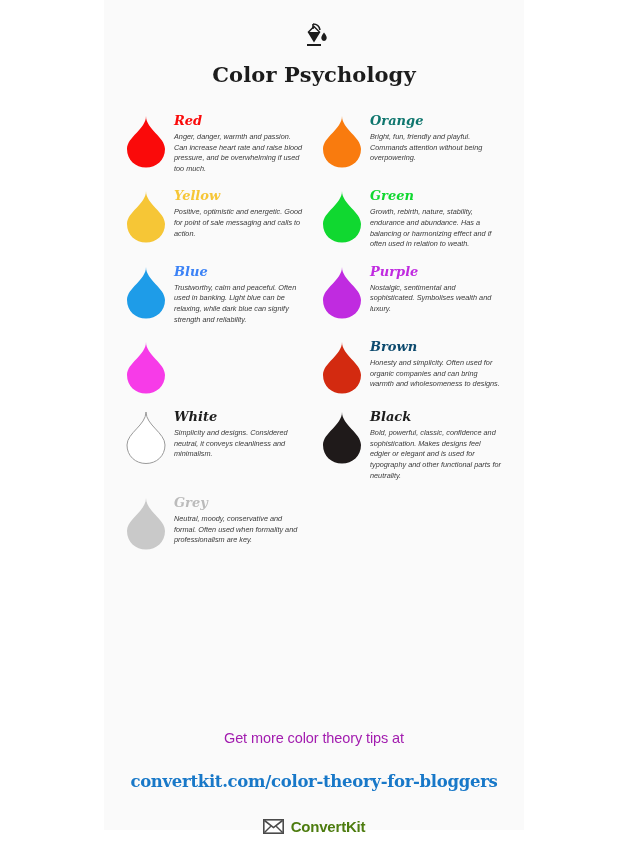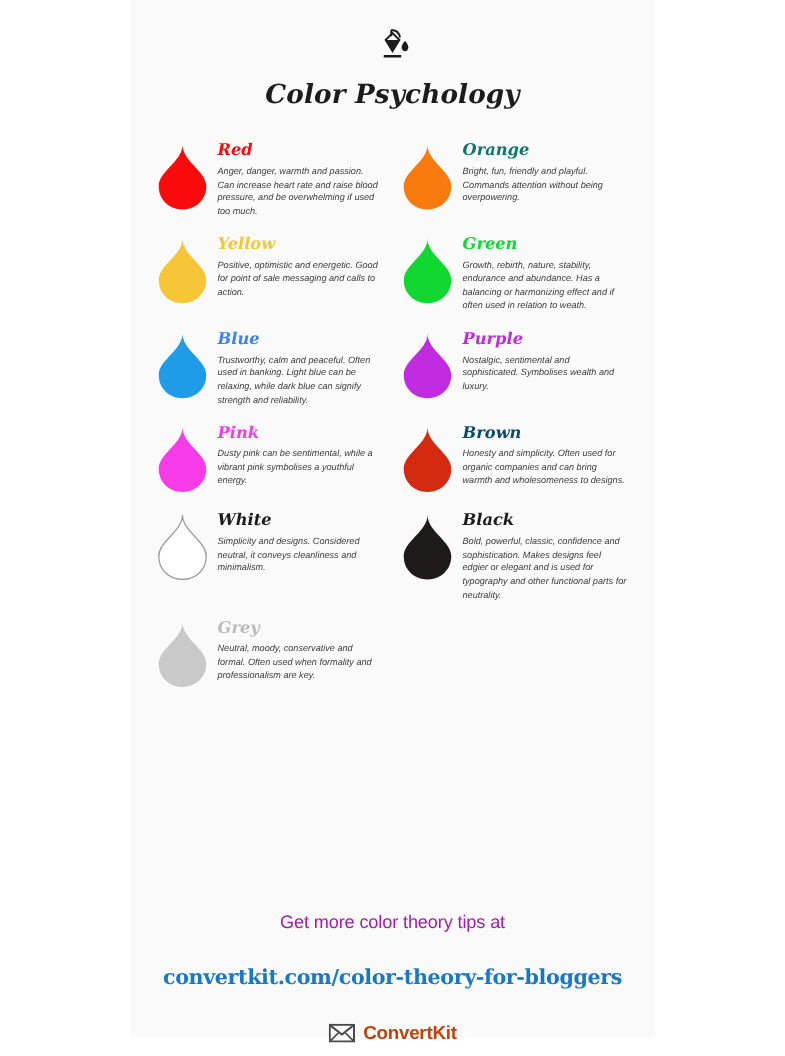--- a/index.html
+++ b/index.html
@@ -31,21 +31,20 @@
     margin: 0 auto 4px auto;
     width: 38px;
     height: 36px;
   }
   #page-title {
     font-family: "DejaVu Serif", "Liberation Serif", serif;
     font-weight: bold;
     font-size: 21px;
     color: #1c1c1c;
     letter-spacing: 0.1px;
-    font-style: italic;
   }
 
   
   #color-grid {
     margin-top: 26px;
     padding: 0 14px 0 14px;
     display: flex;
     flex-wrap: wrap;
   }
   .color-row {
@@ -118,21 +117,21 @@
     display: flex;
     align-items: center;
     justify-content: center;
     gap: 7px;
   }
   #envelope-icon { width: 21px; height: 15px; display: block; }
   #brand-name {
     font-family: "Liberation Sans", sans-serif;
     font-weight: bold;
     font-size: 15px;
-    color: #c2410c;
+    color: #4d7c0f;
     letter-spacing: -0.2px;
   }
 </style>
 </head>
 <body>
 
 <div id="infographic-card">
 
   <div id="header">
     <svg id="bucket-icon" viewBox="0 0 38 36">
@@ -223,24 +222,20 @@
       </div>
     </div>
 
     <div class="color-row">
       <div class="color-entry">
         <div class="droplet-wrap">
           <svg class="droplet" viewBox="0 0 42 54">
             <path id="drop-pink" d="M21 1 C21 14 40 22 40 34 C40 45 31.5 52.5 21 52.5 C10.5 52.5 2 45 2 34 C2 22 21 14 21 1 Z" fill="#F73BE8"></path>
           </svg>
         </div>
-        <div class="entry-text">
-          <div class="entry-title" id="title-pink" style="color: rgb(247, 59, 232);">Pink</div>
-          <div class="entry-desc">Dusty pink can be sentimental, while a vibrant pink symbolises a youthful energy.</div>
-        </div>
       </div>
       <div class="color-entry">
         <div class="droplet-wrap">
           <svg class="droplet" viewBox="0 0 42 54">
             <path id="drop-brown" d="M21 1 C21 14 40 22 40 34 C40 45 31.5 52.5 21 52.5 C10.5 52.5 2 45 2 34 C2 22 21 14 21 1 Z" fill="#D32A10"></path>
           </svg>
         </div>
         <div class="entry-text">
           <div class="entry-title" id="title-brown" style="color: #0c4a6e;">Brown</div>
           <div class="entry-desc">Honesty and simplicity. Often used for organic companies and can bring warmth and wholesomeness to designs.</div>

